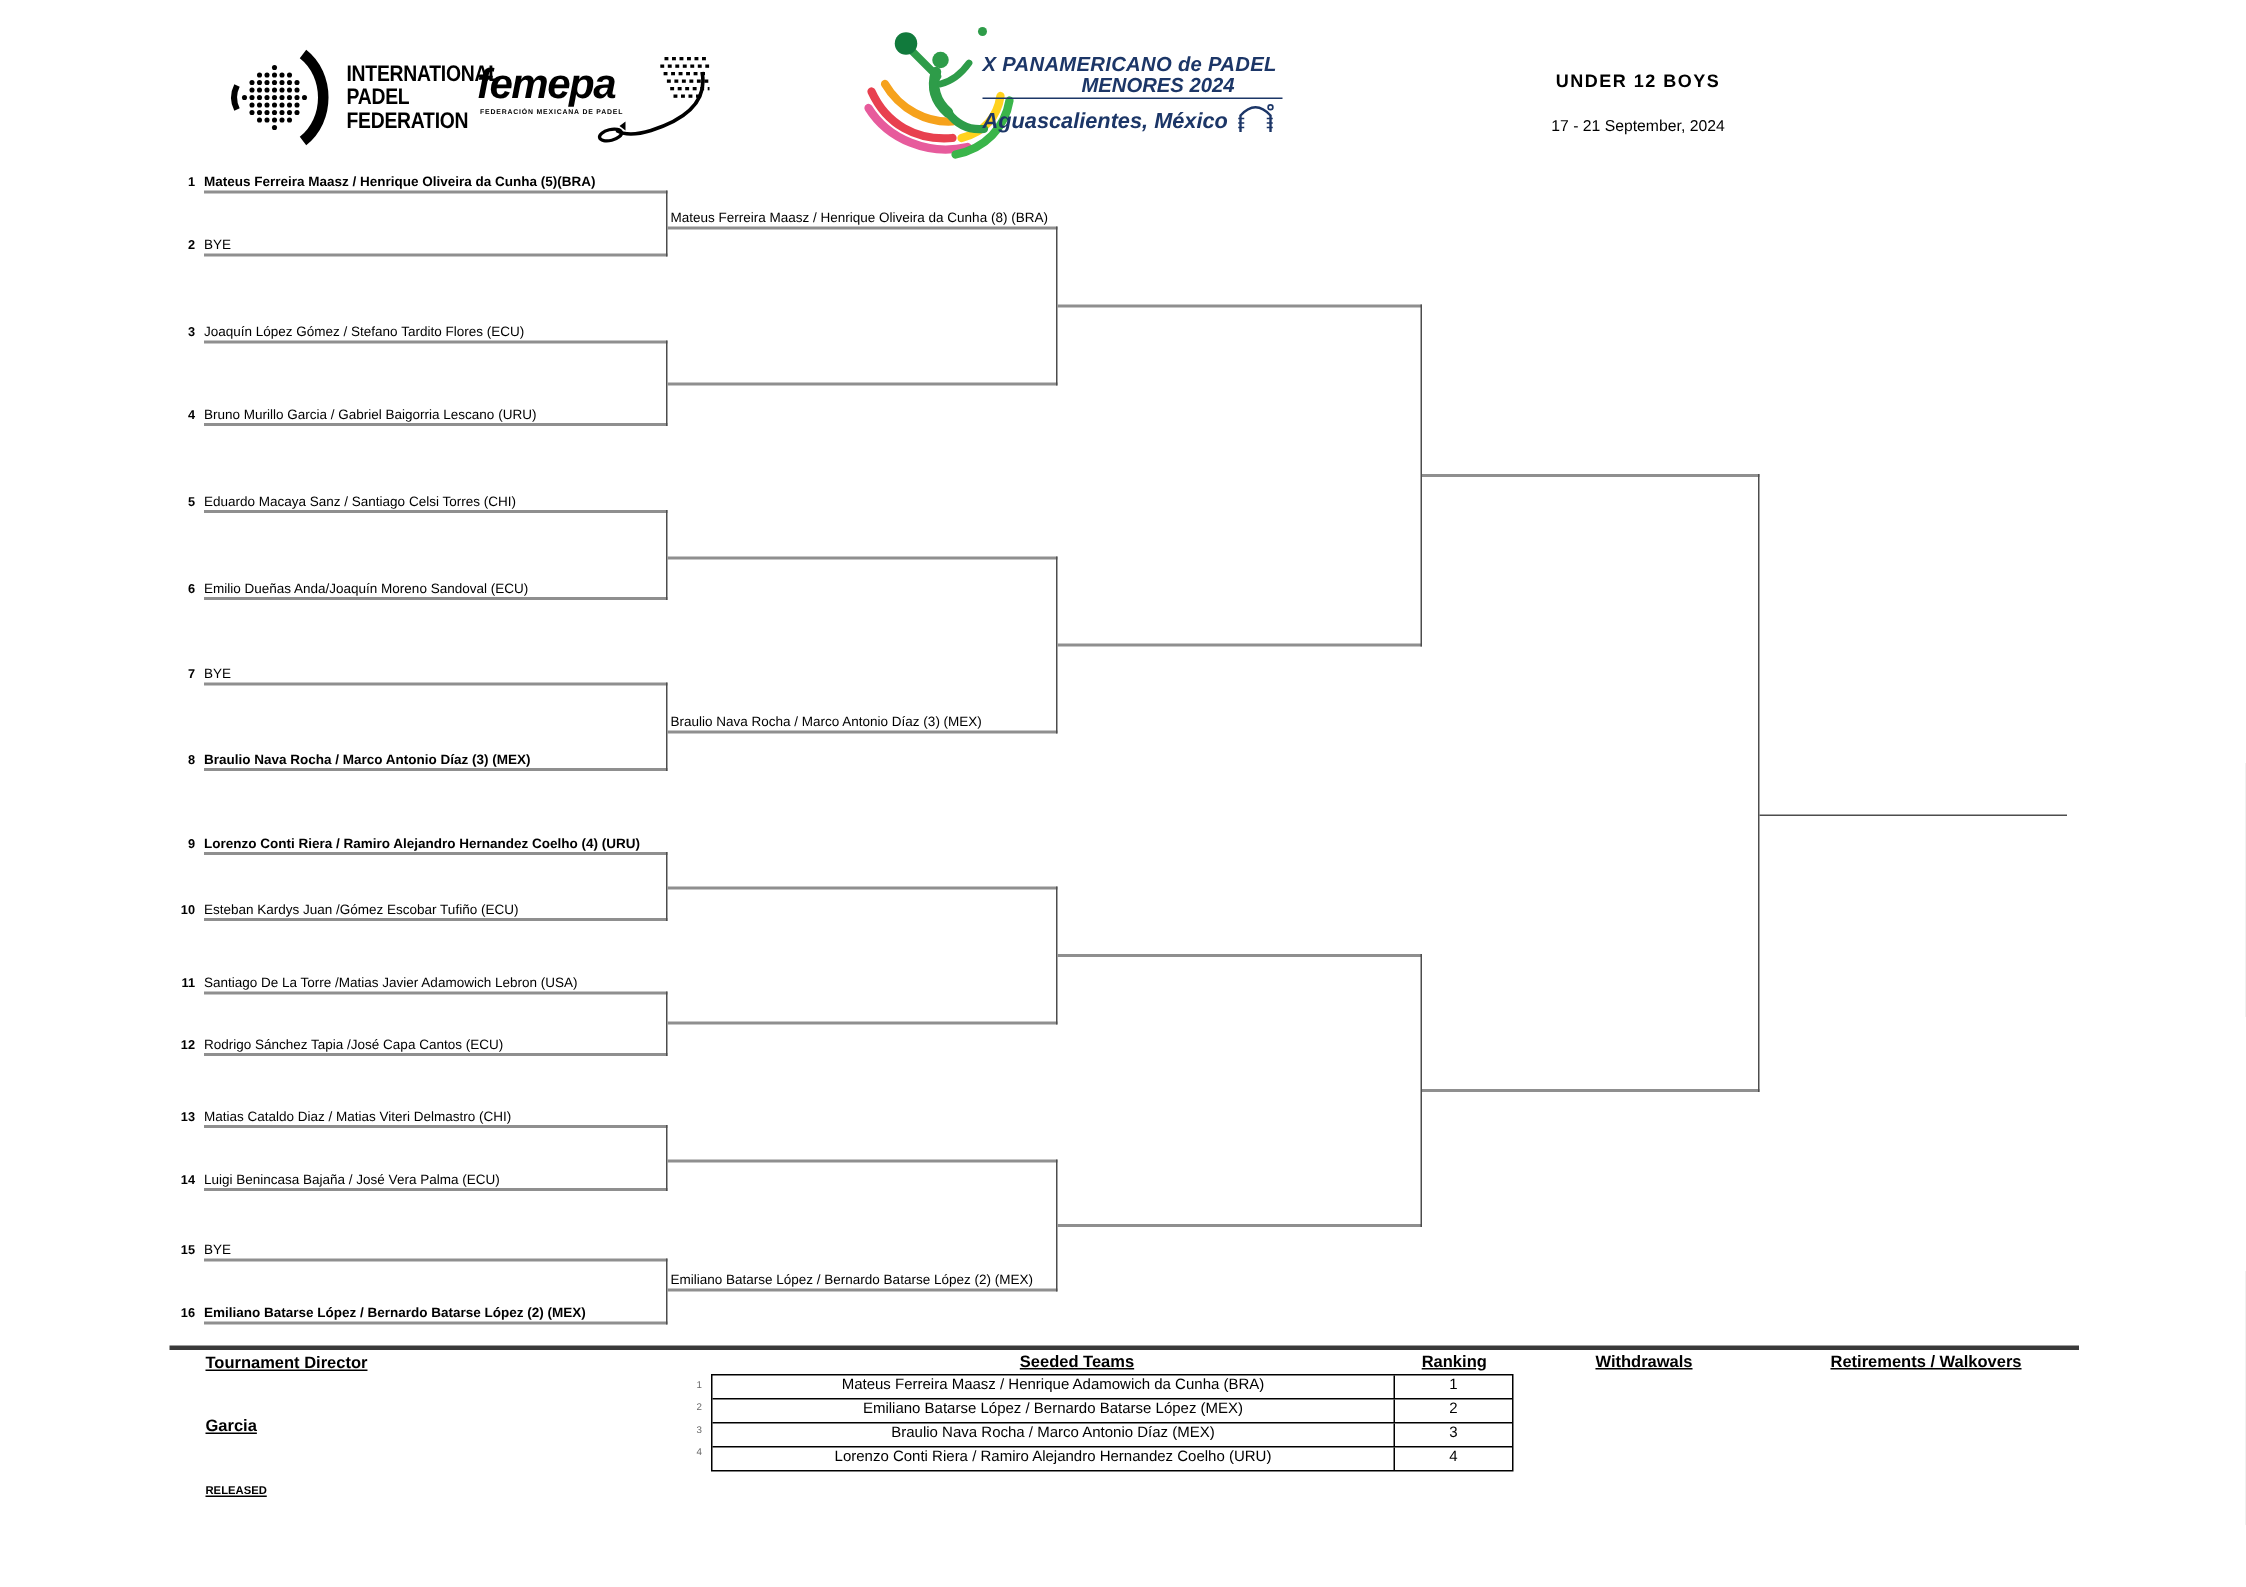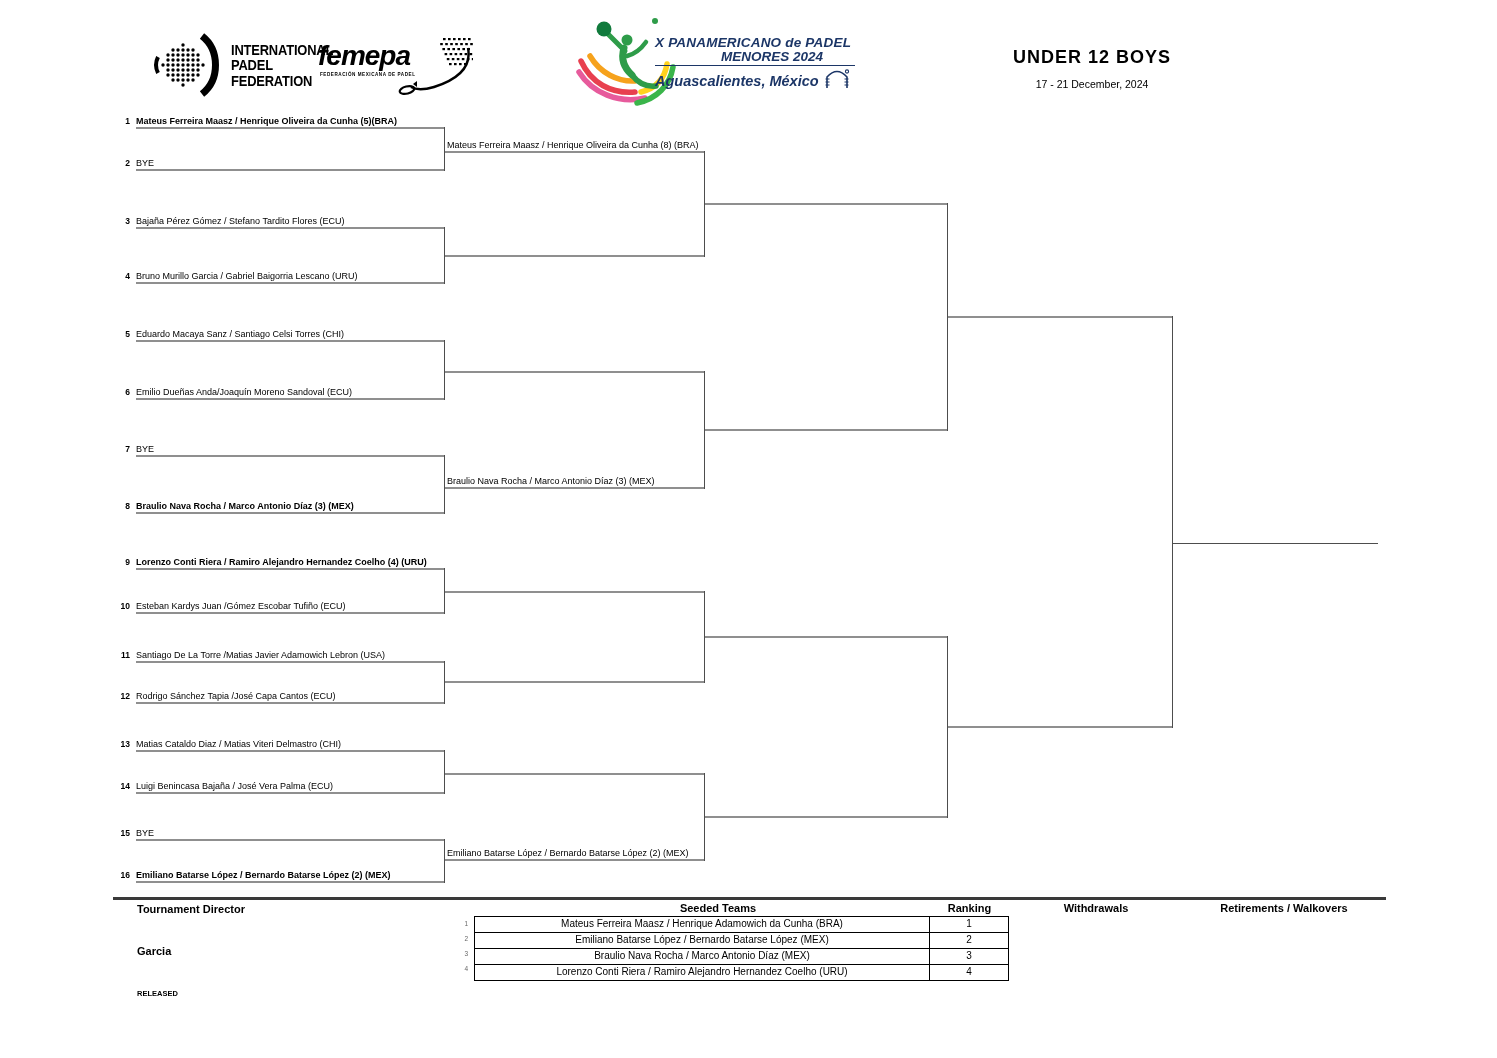--- a/index.html
+++ b/index.html
@@ -30,26 +30,26 @@
   .eventlogo{position:absolute;left:575px;top:13px;width:285px;height:102px;}
   .ev-fig{position:absolute;left:0;top:2px;}
   .ev-text{position:absolute;left:80px;top:22px;width:200px;color:var(--navy,#1c3667);}
   .ev-title{font-size:13.5px;font-weight:bold;font-style:italic;white-space:nowrap;letter-spacing:.2px;}
   .ev-sub{font-size:13.5px;font-weight:bold;font-style:italic;text-align:right;padding-right:32px;margin-top:-1px;}
   .ev-line{border-top:1.5px solid var(--navy,#1c3667);margin:1px 0 1px 0;}
   .ev-loc{display:flex;align-items:flex-end;gap:4px;font-size:14.5px;font-weight:bold;
           font-style:italic;white-space:nowrap;}
 
   .cat{position:absolute;left:967px;top:47px;width:250px;text-align:center;
-       font-size:18px;font-weight:bold;letter-spacing:1px;white-space:nowrap;}
+       font-size:12px;font-weight:bold;letter-spacing:1px;white-space:nowrap;}
   .dates{position:absolute;left:967px;top:78px;width:250px;text-align:center;font-size:10.5px;}
 
   
   .hrule{position:absolute;left:113px;top:897px;width:1273px;height:3px;background:#3a3a3a;}
-  .flabel{position:absolute;font-weight:bold;font-size:11px;white-space:nowrap;}
+  .flabel{position:absolute;font-weight:bold;font-size:11px;text-decoration:underline;white-space:nowrap;}
   .flabel.small{font-size:7.5px;}
   .flabel.center{text-align:center;}
 
   .steams{position:absolute;left:474px;top:916px;width:535px;border:1.5px solid #000;box-sizing:border-box;}
   .srow{display:flex;height:15px;border-bottom:1px solid #000;}
   .srow:last-child{border-bottom:none;}
   .scell-team{flex:1;text-align:center;font-size:10px;line-height:14px;white-space:nowrap;overflow:hidden;}
   .scell-rank{width:78px;border-left:1px solid #000;text-align:center;font-size:10px;line-height:14px;}
   .srownum{position:absolute;width:20px;text-align:right;font-size:6.5px;color:#666;line-height:15px;}
 </style>
@@ -192,21 +192,21 @@
         <svg width="28" height="22" viewBox="0 0 28 22">
           <path d="M4 21 L4 10 Q 14 -1 24 10 L24 21" fill="none" stroke="#1c3667" stroke-width="1.6"></path>
           <path d="M2.5 12 h4 M2.5 15 h4 M2.5 18 h4 M21.5 12 h4 M21.5 15 h4 M21.5 18 h4" stroke="#1c3667" stroke-width="1"></path>
           <circle cx="24" cy="4.5" r="1.6" fill="none" stroke="#1c3667" stroke-width="1.1"></circle>
         </svg>
       </div>
     </div>
   </div>
 
   <div class="cat">UNDER 12 BOYS</div>
-  <div class="dates">17 - 21 December, 2024</div>
+  <div class="dates">17 - 21 September, 2024</div>
 
   <div id="bracket-lines">
       <div class="bline g" style="left: 136px; top: 127px; width: 309px; height: 2px;"></div>
       <div class="bline g" style="left: 136px; top: 169px; width: 309px; height: 2px;"></div>
       <div class="bline g" style="left: 136px; top: 227px; width: 309px; height: 2px;"></div>
       <div class="bline g" style="left: 136px; top: 282px; width: 309px; height: 2px;"></div>
       <div class="bline g" style="left: 136px; top: 340px; width: 309px; height: 2px;"></div>
       <div class="bline g" style="left: 136px; top: 398px; width: 309px; height: 2px;"></div>
       <div class="bline g" style="left: 136px; top: 455px; width: 309px; height: 2px;"></div>
       <div class="bline g" style="left: 136px; top: 512px; width: 309px; height: 2px;"></div>
@@ -245,21 +245,21 @@
       <div class="bline d" style="left: 947px; top: 203px; width: 1px; height: 228px;"></div>
       <div class="bline d" style="left: 947px; top: 636px; width: 1px; height: 182px;"></div>
       <div class="bline g" style="left: 948px; top: 316px; width: 225px; height: 2px;"></div>
       <div class="bline g" style="left: 948px; top: 726px; width: 225px; height: 2px;"></div>
       <div class="bline d" style="left: 1172px; top: 316px; width: 1px; height: 412px;"></div>
       <div class="bline d" style="left: 1173px; top: 543px; width: 205px; height: 1px;"></div>
     </div>
 
   <div class="slot bold" style="top:115px"><span class="seed">1</span><span class="team">Mateus Ferreira Maasz / Henrique Oliveira da Cunha (5)(BRA)</span></div>
   <div class="slot" style="top:157px"><span class="seed">2</span><span class="team">BYE</span></div>
-  <div class="slot" style="top:215px"><span class="seed">3</span><span class="team">Bajaña Pérez Gómez / Stefano Tardito Flores (ECU)</span></div>
+  <div class="slot" style="top:215px"><span class="seed">3</span><span class="team">Joaquín López Gómez / Stefano Tardito Flores (ECU)</span></div>
   <div class="slot" style="top:270px"><span class="seed">4</span><span class="team">Bruno Murillo Garcia / Gabriel Baigorria Lescano (URU)</span></div>
   <div class="slot" style="top:328px"><span class="seed">5</span><span class="team">Eduardo Macaya Sanz / Santiago Celsi Torres (CHI)</span></div>
   <div class="slot" style="top:386px"><span class="seed">6</span><span class="team">Emilio Dueñas Anda/Joaquín Moreno Sandoval (ECU)</span></div>
   <div class="slot" style="top:443px"><span class="seed">7</span><span class="team">BYE</span></div>
   <div class="slot bold" style="top:500px"><span class="seed">8</span><span class="team">Braulio Nava Rocha / Marco Antonio Díaz (3) (MEX)</span></div>
   <div class="slot bold" style="top:556px"><span class="seed">9</span><span class="team">Lorenzo Conti Riera / Ramiro Alejandro Hernandez Coelho (4) (URU)</span></div>
   <div class="slot" style="top:600px"><span class="seed">10</span><span class="team">Esteban Kardys Juan /Gómez Escobar Tufiño (ECU)</span></div>
   <div class="slot" style="top:649px"><span class="seed">11</span><span class="team">Santiago De La Torre /Matias Javier Adamowich Lebron (USA)</span></div>
   <div class="slot" style="top:690px"><span class="seed">12</span><span class="team">Rodrigo Sánchez Tapia /José Capa Cantos (ECU)</span></div>
   <div class="slot" style="top:738px"><span class="seed">13</span><span class="team">Matias Cataldo Diaz / Matias Viteri Delmastro (CHI)</span></div>

